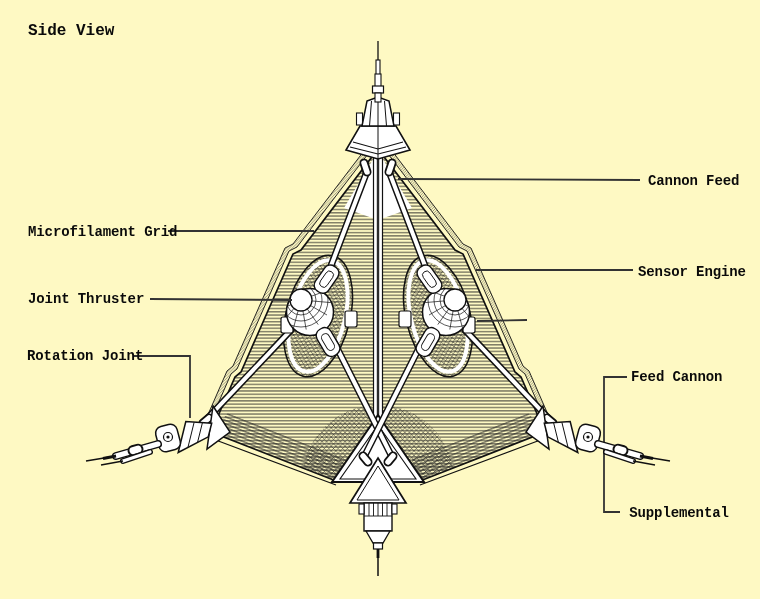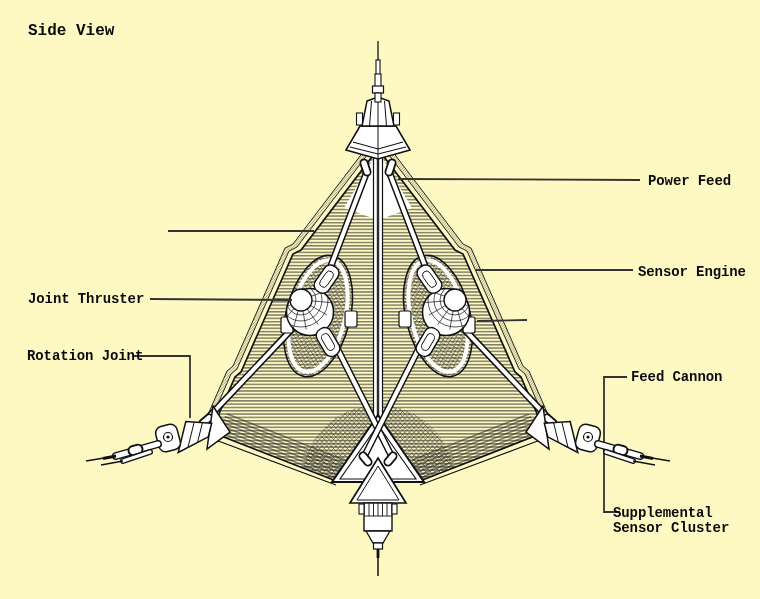--- a/index.html
+++ b/index.html
@@ -6,21 +6,21 @@
   .stage{
     position:relative;width:760px;height:599px;background:#fef9c3;overflow:hidden;
     font-family:Liberation Mono, monospace;
   }
   .stage svg{position:absolute;left:0;top:0;}
   .lbl{
     position:absolute;font-weight:bold;font-size:14px;line-height:17px;
     color:#0a0a0a;white-space:nowrap;letter-spacing:-0.1px;
   }
   .title{font-size:16px;line-height:19px;letter-spacing:0;}
-  .lbl-block{white-space:normal;text-align:left;line-height:15px;}
+  .lbl-block{white-space:normal;text-align:center;line-height:15px;}
 </style>
 </head>
 <body>
 
 <div class="stage">
 
 <svg width="760" height="599" viewBox="0 0 760 599">
   <defs>
     <pattern id="hH" width="4" height="3.3" patternUnits="userSpaceOnUse">
       <path d="M0,1.6 H4" stroke="#1f1f1f" stroke-width="0.85"></path>
@@ -248,30 +248,30 @@
     <line x1="378" y1="41" x2="378" y2="61" stroke="#111" stroke-width="1.3"></line>
     <rect x="376" y="60" width="4" height="15" fill="#fff" stroke="#111" stroke-width="1.1"></rect>
     <rect x="375" y="74" width="6" height="13" fill="#fff" stroke="#111" stroke-width="1.1"></rect>
     <rect x="372.5" y="86" width="11" height="7" fill="#fff" stroke="#111" stroke-width="1.2"></rect>
     <rect x="375" y="93" width="6" height="9" fill="#fff" stroke="#111" stroke-width="1.1"></rect>
   </g>
 </svg>
 
 <div class="lbl title" style="left:28px;top:22px">Side View</div>
 
+<div class="lbl" style="left:28px;top:224px">Microfilament Grid</div>
 
 <div class="lbl" style="left:28px;top:291px">Joint Thruster</div>
 
 <div class="lbl" style="left:27px;top:348px">Rotation Joint</div>
 
-<div class="lbl" style="left:648px;top:173px">Power Feed</div>
+<div class="lbl" style="left:648px;top:173px">Cannon Feed</div>
 
 <div class="lbl" style="left:638px;top:264px">Sensor Engine</div>
 
 
 <div class="lbl" style="left:631px;top:369px">Feed Cannon</div>
 
 <div class="lbl lbl-block" style="left:613px;top:506px;width:132px">
   <span style="display:block">Supplemental</span>
-  <span style="display:block">Sensor Cluster</span>
 </div>
 
 </div>
 
 </body></html>

